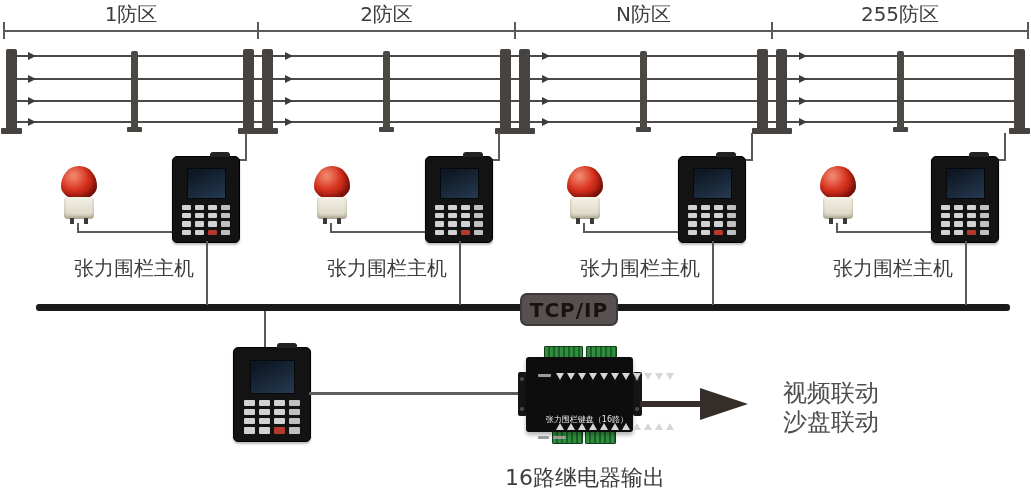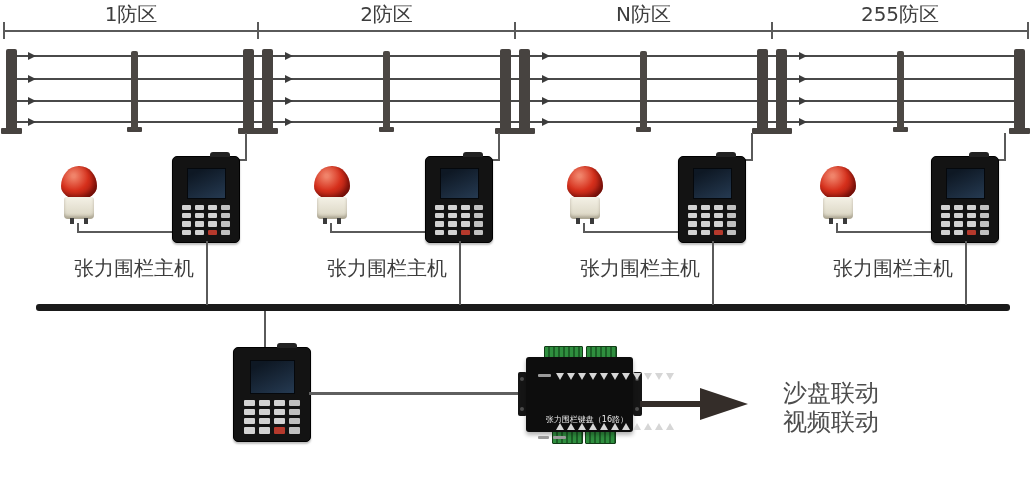--- a/index.html
+++ b/index.html
@@ -151,20 +151,23 @@
       <div class="wire-arrow" style="left: 541.5px; top: 75px;"></div>
       <div class="wire-arrow" style="left: 541.5px; top: 97px;"></div>
       <div class="wire-arrow" style="left: 541.5px; top: 118px;"></div>
       <div class="wire-arrow" style="left: 798.5px; top: 52px;"></div>
       <div class="wire-arrow" style="left: 798.5px; top: 75px;"></div>
       <div class="wire-arrow" style="left: 798.5px; top: 97px;"></div>
       <div class="wire-arrow" style="left: 798.5px; top: 118px;"></div>
     </div>
 
   <div class="bus"></div>
+  <div class="tcp-badge">
+    <span>TCP/IP</span>
+  </div>
 
   <div id="units-layer">
   <div class="unit" style="left: 0px;">
     <div class="vwire" style="left:245px;top:133px;height:28px;"></div>
     <div class="hwire" style="left:237px;top:159px;width:10px;"></div>
     <div class="beacon" style="left:61px;top:166px;">
       <div class="beacon-dome"></div>
       <div class="beacon-base"></div>
       <div class="beacon-foot fl"></div>
       <div class="beacon-foot fr"></div>
@@ -367,20 +370,21 @@
           <div class="tri-up"></div>
           <div class="tri-up"></div>
           <div class="tri-up"></div>
           <div class="tri-up"></div>
           <div class="tri-up"></div>
           <div class="tri-up"></div>
         </div>
       <div class="module-label">张力围栏键盘（16路）</div>
     </div>
   </div>
+  <div class="caption relay-caption">16路继电器输出</div>
 
   <div class="link-arrow-line"></div>
   <div class="link-arrow-head"></div>
   <div class="linkage">
+    <div>视频联动</div>
     <div>沙盘联动</div>
-    <div>视频联动</div>
   </div>
 </div>
 
 </body></html>

